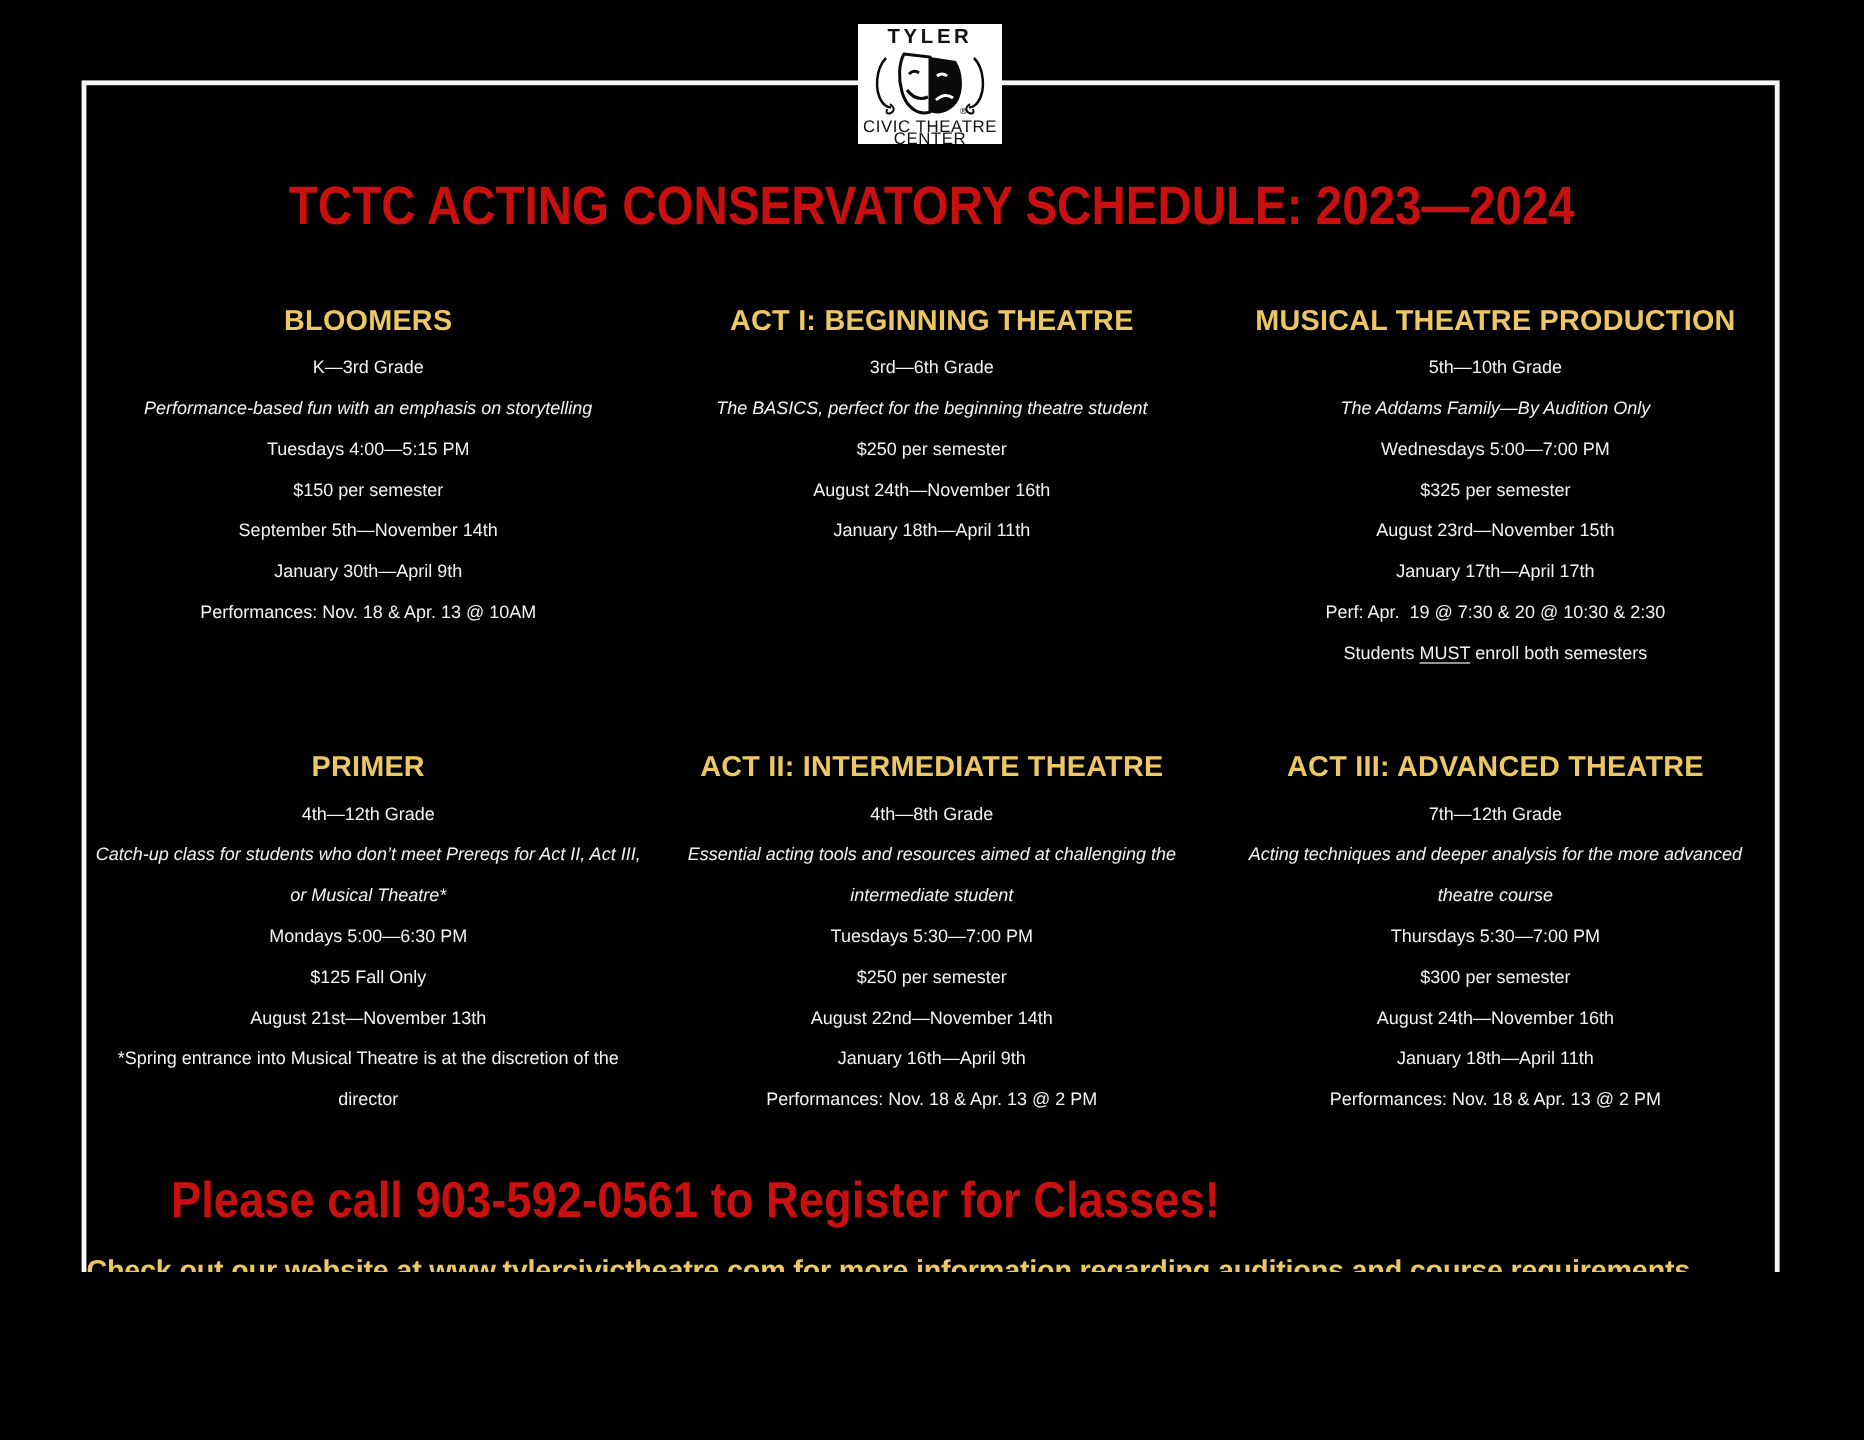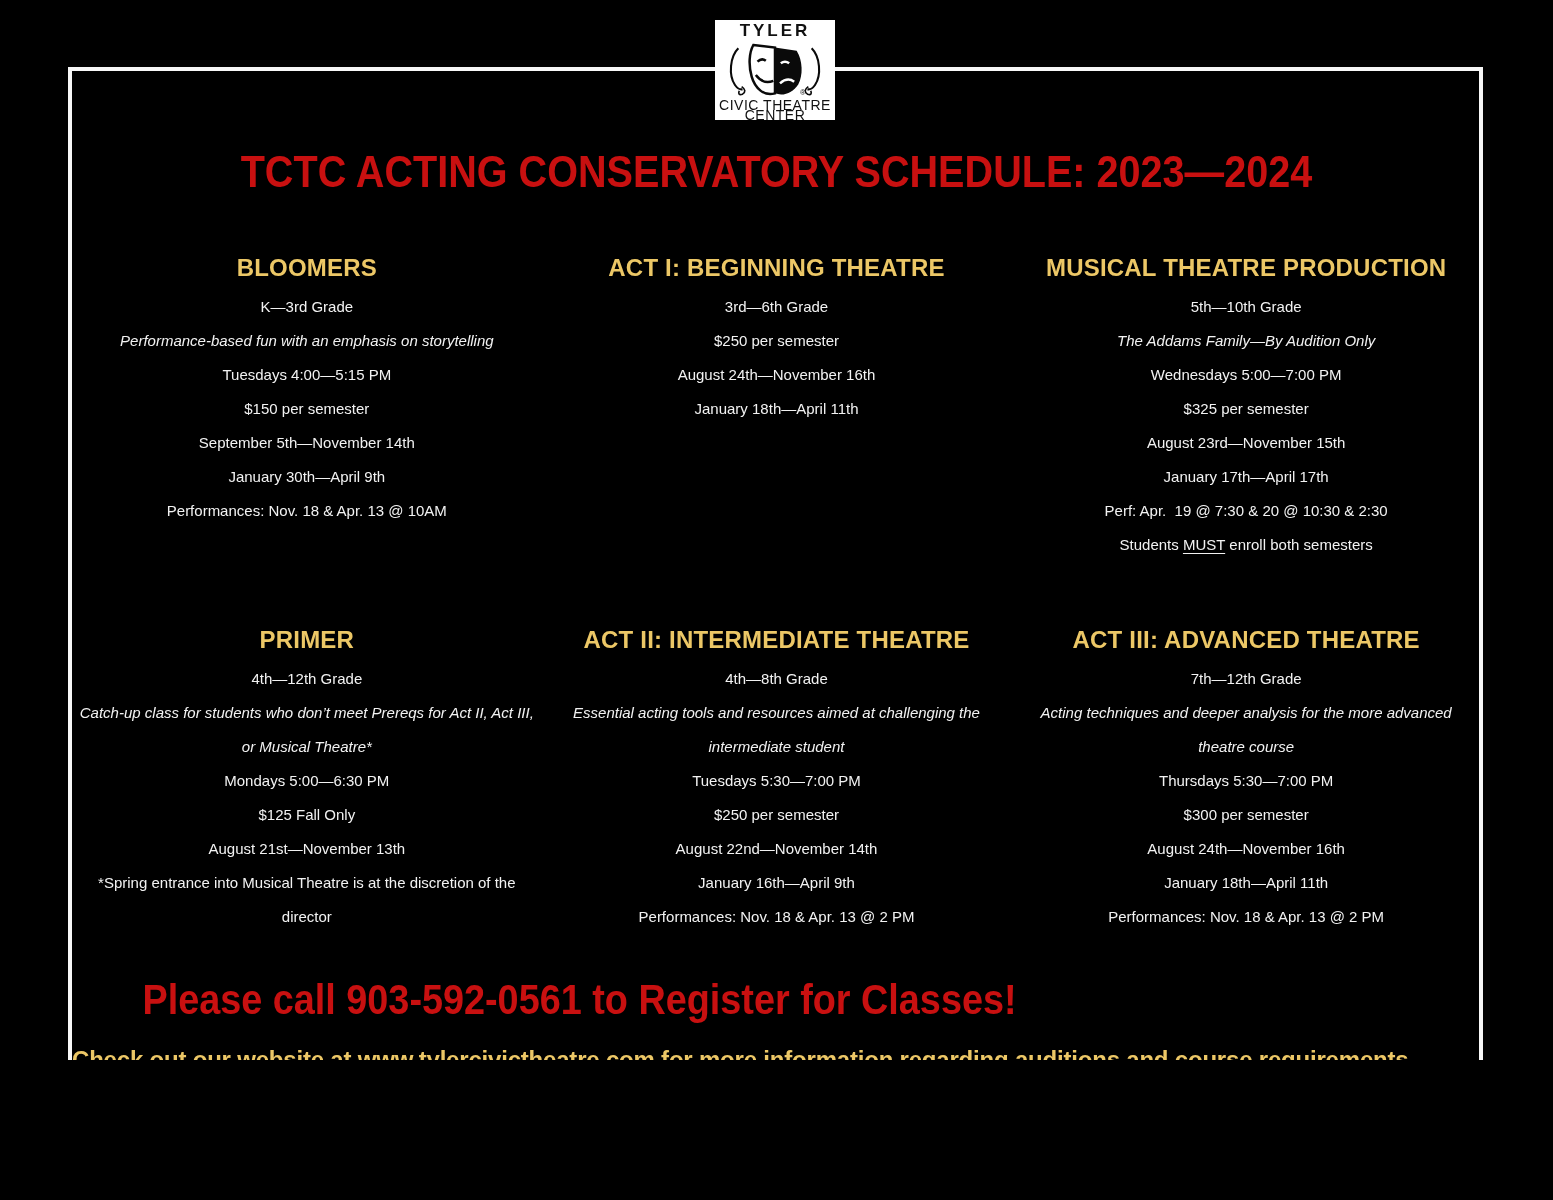--- a/index.html
+++ b/index.html
@@ -177,20 +177,21 @@
       <div class="line">Tuesdays 4:00—5:15 PM</div>
       <div class="line">$150 per semester</div>
       <div class="line">September 5th—November 14th</div>
       <div class="line">January 30th—April 9th</div>
       <div class="line">Performances: Nov. 18 &amp; Apr. 13 @ 10AM</div>
     </section>
 
     <section class="card">
       <h2 class="card-title">ACT I: BEGINNING THEATRE</h2>
       <div class="line">3rd—6th Grade</div>
+      <div class="line italic">The BASICS, perfect for the beginning theatre student</div>
       <div class="line">$250 per semester</div>
       <div class="line">August 24th—November 16th</div>
       <div class="line">January 18th—April 11th</div>
     </section>
 
     <section class="card">
       <h2 class="card-title">MUSICAL THEATRE PRODUCTION</h2>
       <div class="line">5th—10th Grade</div>
       <div class="line italic">The Addams Family—By Audition Only</div>
       <div class="line">Wednesdays 5:00—7:00 PM</div>

